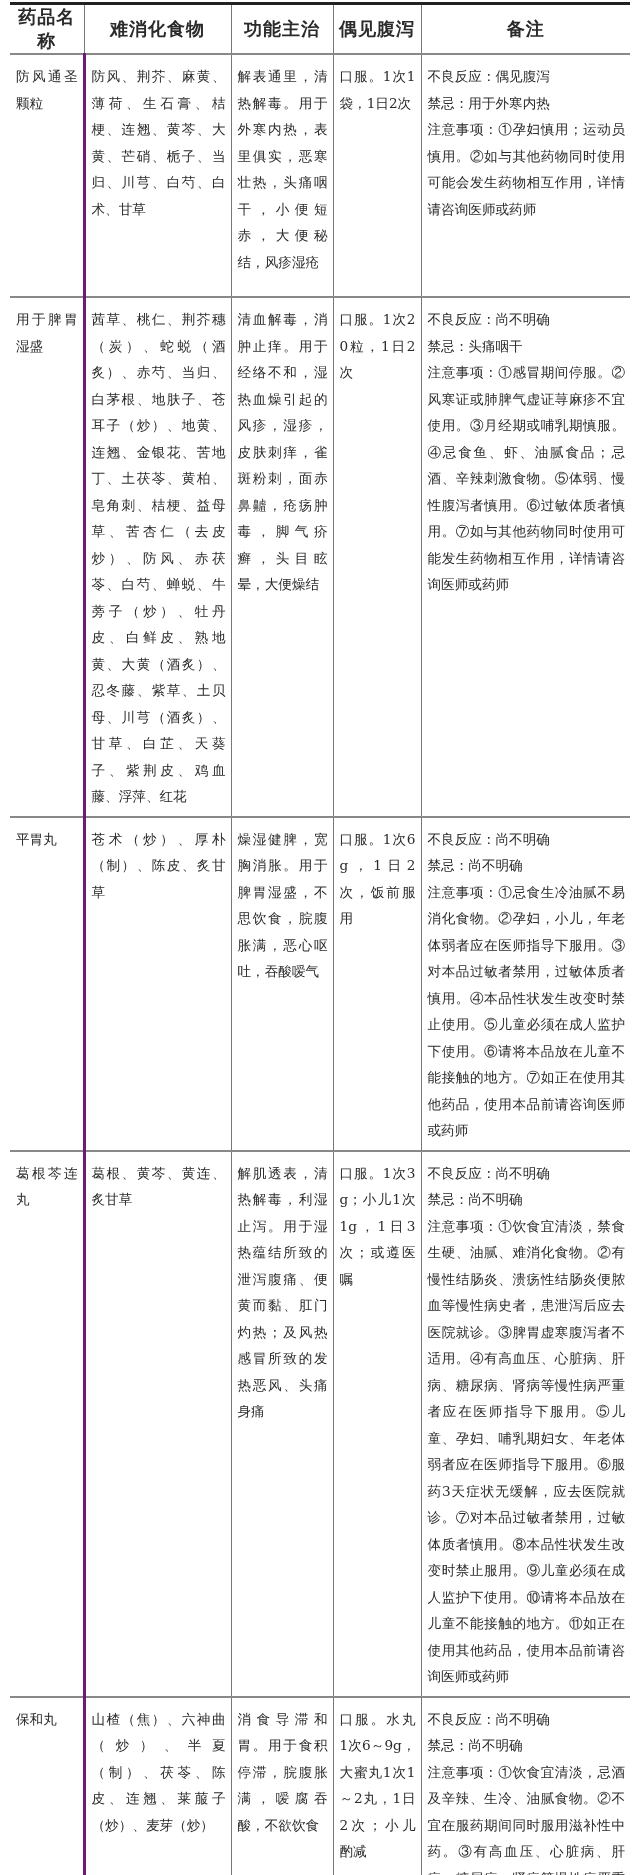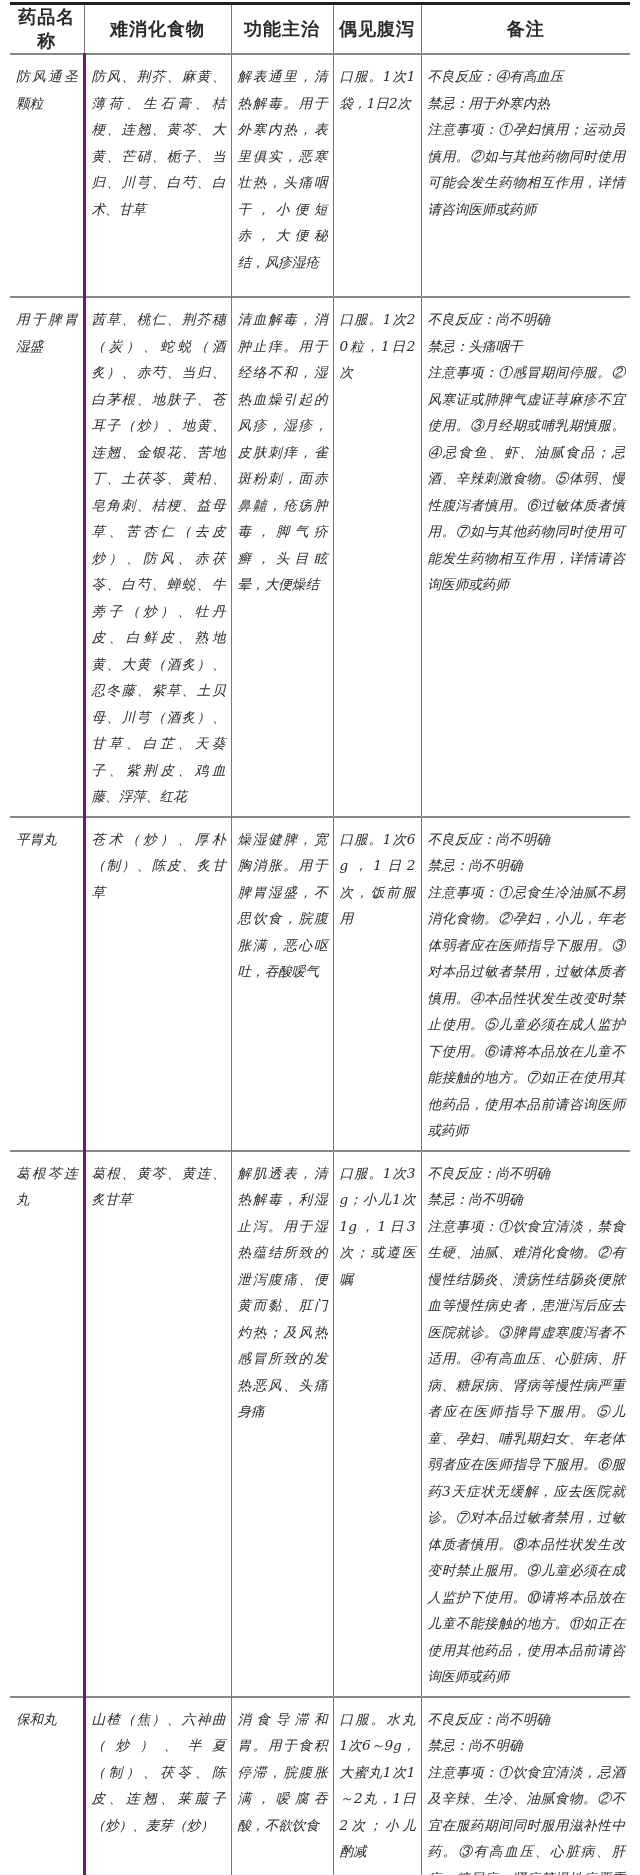--- a/index.html
+++ b/index.html
@@ -43,21 +43,21 @@
     .drug-table td:first-child { border-left: none; }
     .drug-table td {
       font-size: 13.6px;
       line-height: 26.5px;
       vertical-align: top;
       border-left: 1px solid #777;
       padding: 8px 5px 6px 6px;
       text-align: justify;
       word-break: break-all;
     }
-    .drug-table tr.row td { border-bottom: 2px solid #888; font-style: italic; }
+    .drug-table tr.row td { border-bottom: 2px solid #888; }
     .drug-table tr.row:last-child td { border-bottom: none; }
     .drug-table td.c-name { border-right: 1px solid #111; }
     .drug-table td.c-name + td { border-left: 3px solid #701a75; }
     .remark-line { display: block; }
     col.c1 { width: 74px; }
     col.c2 { width: 147px; }
     col.c3 { width: 102px; }
     col.c4 { width: 88px; }
     col.c5 { width: 209px; }
   </style>
@@ -82,21 +82,21 @@
         <th>备注</th>
       </tr>
     </thead>
     <tbody>
       <tr class="row" style="height:243px">
         <td class="c-name">防风通圣颗粒</td>
         <td>防风、荆芥、麻黄、薄荷、生石膏、桔梗、连翘、黄芩、大黄、芒硝、栀子、当归、川芎、白芍、白术、甘草</td>
         <td>解表通里，清热解毒。用于外寒内热，表里俱实，恶寒壮热，头痛咽干，小便短赤，大便秘结，风疹湿疮</td>
         <td>口服。1次1袋，1日2次</td>
         <td>
-          <span class="remark-line">不良反应：④有高血压</span>
+          <span class="remark-line">不良反应：偶见腹泻</span>
           <span class="remark-line">禁忌：用于外寒内热</span>
           <span class="remark-line">注意事项：①孕妇慎用；运动员慎用。②如与其他药物同时使用可能会发生药物相互作用，详情请咨询医师或药师</span>
         </td>
       </tr>
       <tr class="row" style="height:423px">
         <td class="c-name">用于脾胃湿盛</td>
         <td>茜草、桃仁、荆芥穗（炭）、蛇蜕（酒炙）、赤芍、当归、白茅根、地肤子、苍耳子（炒）、地黄、连翘、金银花、苦地丁、土茯苓、黄柏、皂角刺、桔梗、益母草、苦杏仁（去皮炒）、防风、赤茯苓、白芍、蝉蜕、牛蒡子（炒）、牡丹皮、白鲜皮、熟地黄、大黄（酒炙）、忍冬藤、紫草、土贝母、川芎（酒炙）、甘草、白芷、天葵子、紫荆皮、鸡血藤、浮萍、红花</td>
         <td>清血解毒，消肿止痒。用于经络不和，湿热血燥引起的风疹，湿疹，皮肤刺痒，雀斑粉刺，面赤鼻齇，疮疡肿毒，脚气疥癣，头目眩晕，大便燥结</td>
         <td>口服。1次20粒，1日2次</td>
         <td>

